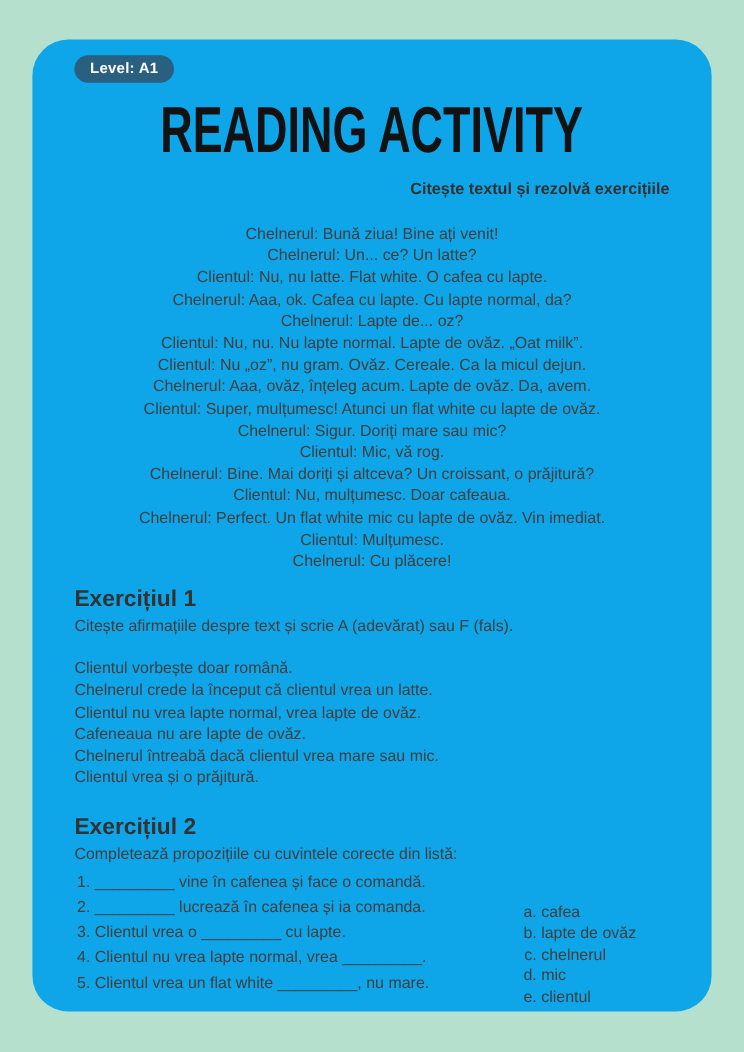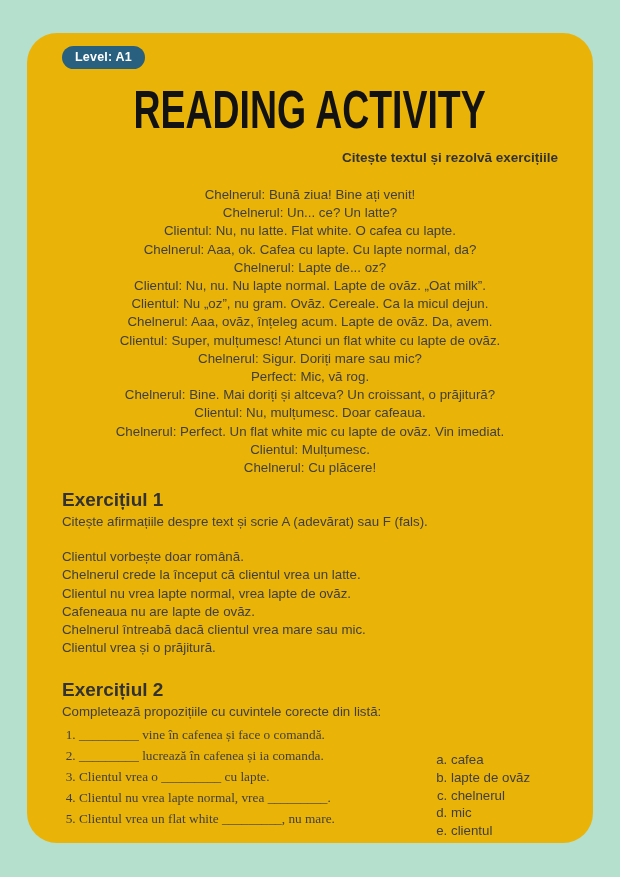--- a/index.html
+++ b/index.html
@@ -8,21 +8,21 @@
     background: #b4e0cd;
     font-family: "Liberation Sans", sans-serif;
     color: #3d3d3d;
     position: relative;
     overflow: hidden;
   }
   .card {
     position: absolute;
     left: 27px; top: 33px;
     width: 566px; height: 810px;
-    background: #eab308;
+    background: #0ea5e9;
     border-radius: 30px;
     padding: 13px 35px 0 35px;
   }
   .badge {
     display: inline-block;
     background: #2a607f;
     color: #ffffff;
     font-size: 12.5px;
     font-weight: bold;
     padding: 4px 13px 5px 13px;
@@ -77,21 +77,20 @@
     font-size: 13.3px;
     line-height: 18.2px;
     color: #3f3f3f;
   }
   .ex2-heading { margin-top: 24px; }
   .ex2-row { position: relative; margin-top: 3px; }
   .fill-list {
     list-style-position: outside;
     padding-left: 17px;
     width: 370px;
-    font-family: Liberation Serif, serif;
   }
   .fill-list li {
     font-size: 13.3px;
     line-height: 21px;
     color: #3f3f3f;
   }
   .fill-list li::marker { color: #3f3f3f; }
   .word-list {
     position: absolute;
     left: 375px; top: 7px;
@@ -125,21 +124,21 @@
     <p>Chelnerul: Bună ziua! Bine ați venit!</p>
     <p>Chelnerul: Un... ce? Un latte?</p>
     <p>Clientul: Nu, nu latte. Flat white. O cafea cu lapte.</p>
     <p>Chelnerul: Aaa, ok. Cafea cu lapte. Cu lapte normal, da?</p>
     <p>Chelnerul: Lapte de... oz?</p>
     <p>Clientul: Nu, nu. Nu lapte normal. Lapte de ovăz. „Oat milk”.</p>
     <p>Clientul: Nu „oz”, nu gram. Ovăz. Cereale. Ca la micul dejun.</p>
     <p>Chelnerul: Aaa, ovăz, înțeleg acum. Lapte de ovăz. Da, avem.</p>
     <p>Clientul: Super, mulțumesc! Atunci un flat white cu lapte de ovăz.</p>
     <p>Chelnerul: Sigur. Doriți mare sau mic?</p>
-    <p>Perfect: Mic, vă rog.</p>
+    <p>Clientul: Mic, vă rog.</p>
     <p>Chelnerul: Bine. Mai doriți și altceva? Un croissant, o prăjitură?</p>
     <p>Clientul: Nu, mulțumesc. Doar cafeaua.</p>
     <p>Chelnerul: Perfect. Un flat white mic cu lapte de ovăz. Vin imediat.</p>
     <p>Clientul: Mulțumesc.</p>
     <p>Chelnerul: Cu plăcere!</p>
   </div>
 
   <h2 class="ex-heading">Exercițiul 1</h2>
   <p class="ex-instruction">Citește afirmațiile despre text și scrie A (adevărat) sau F (fals).</p>
 

